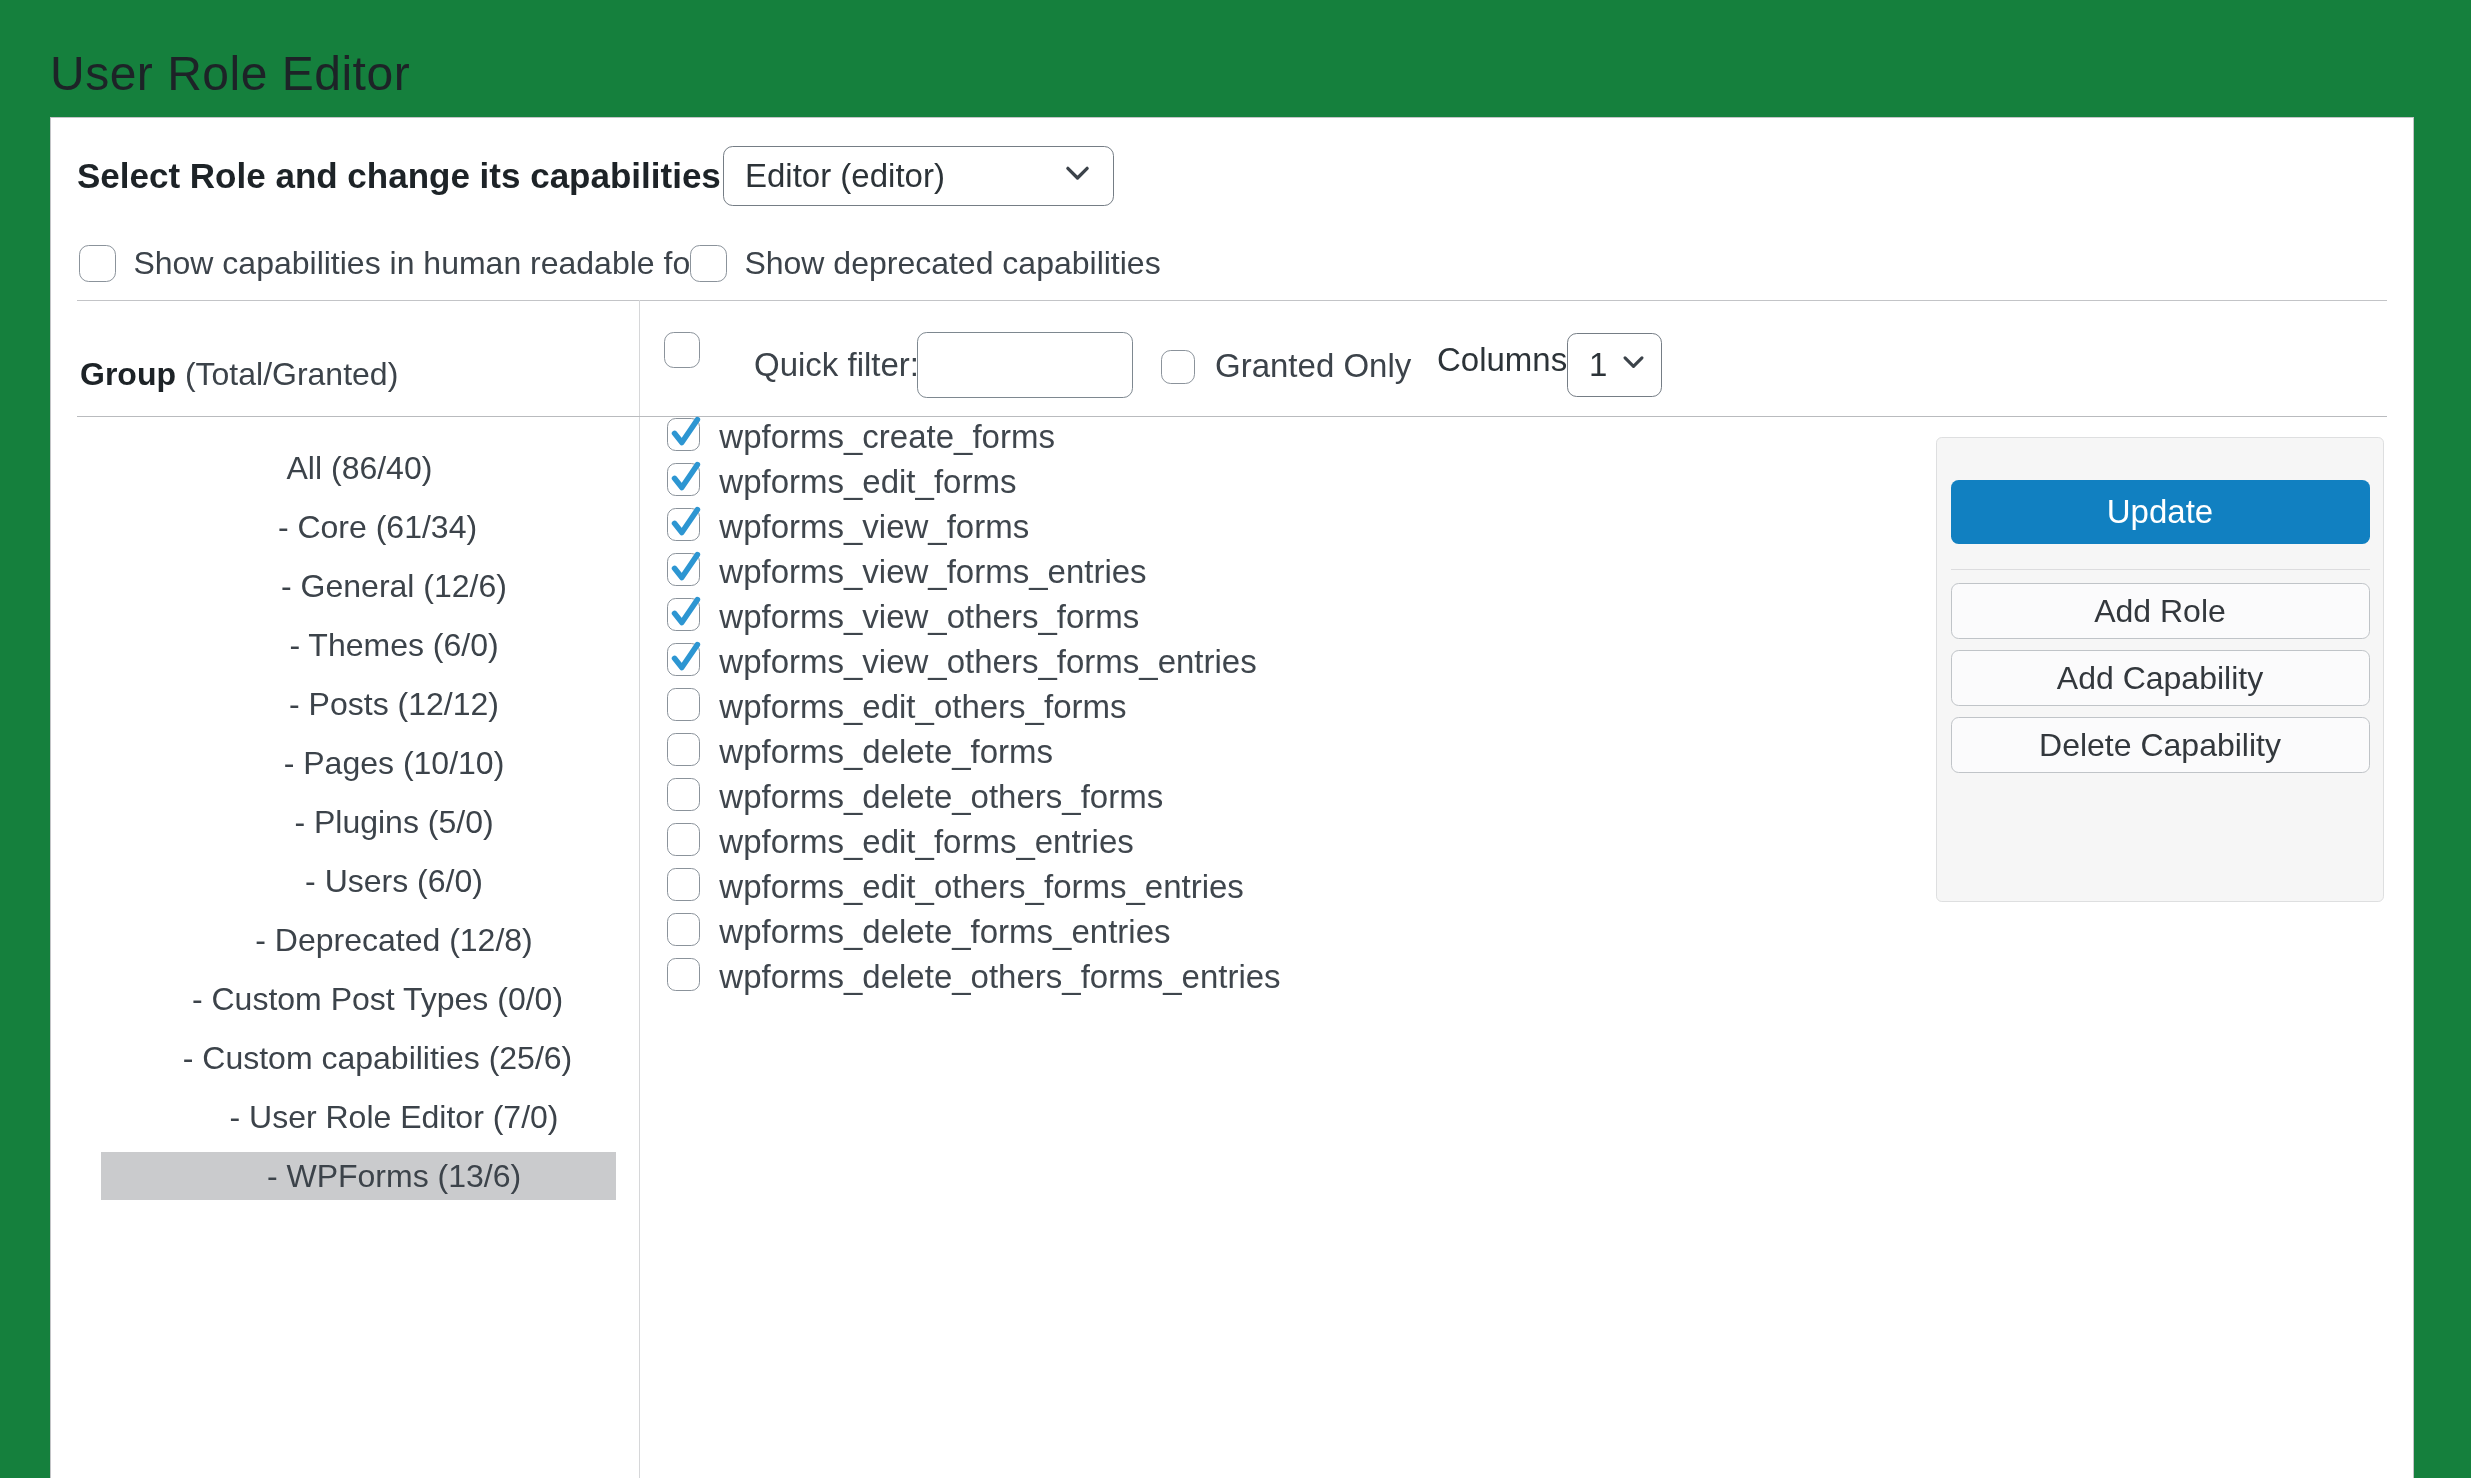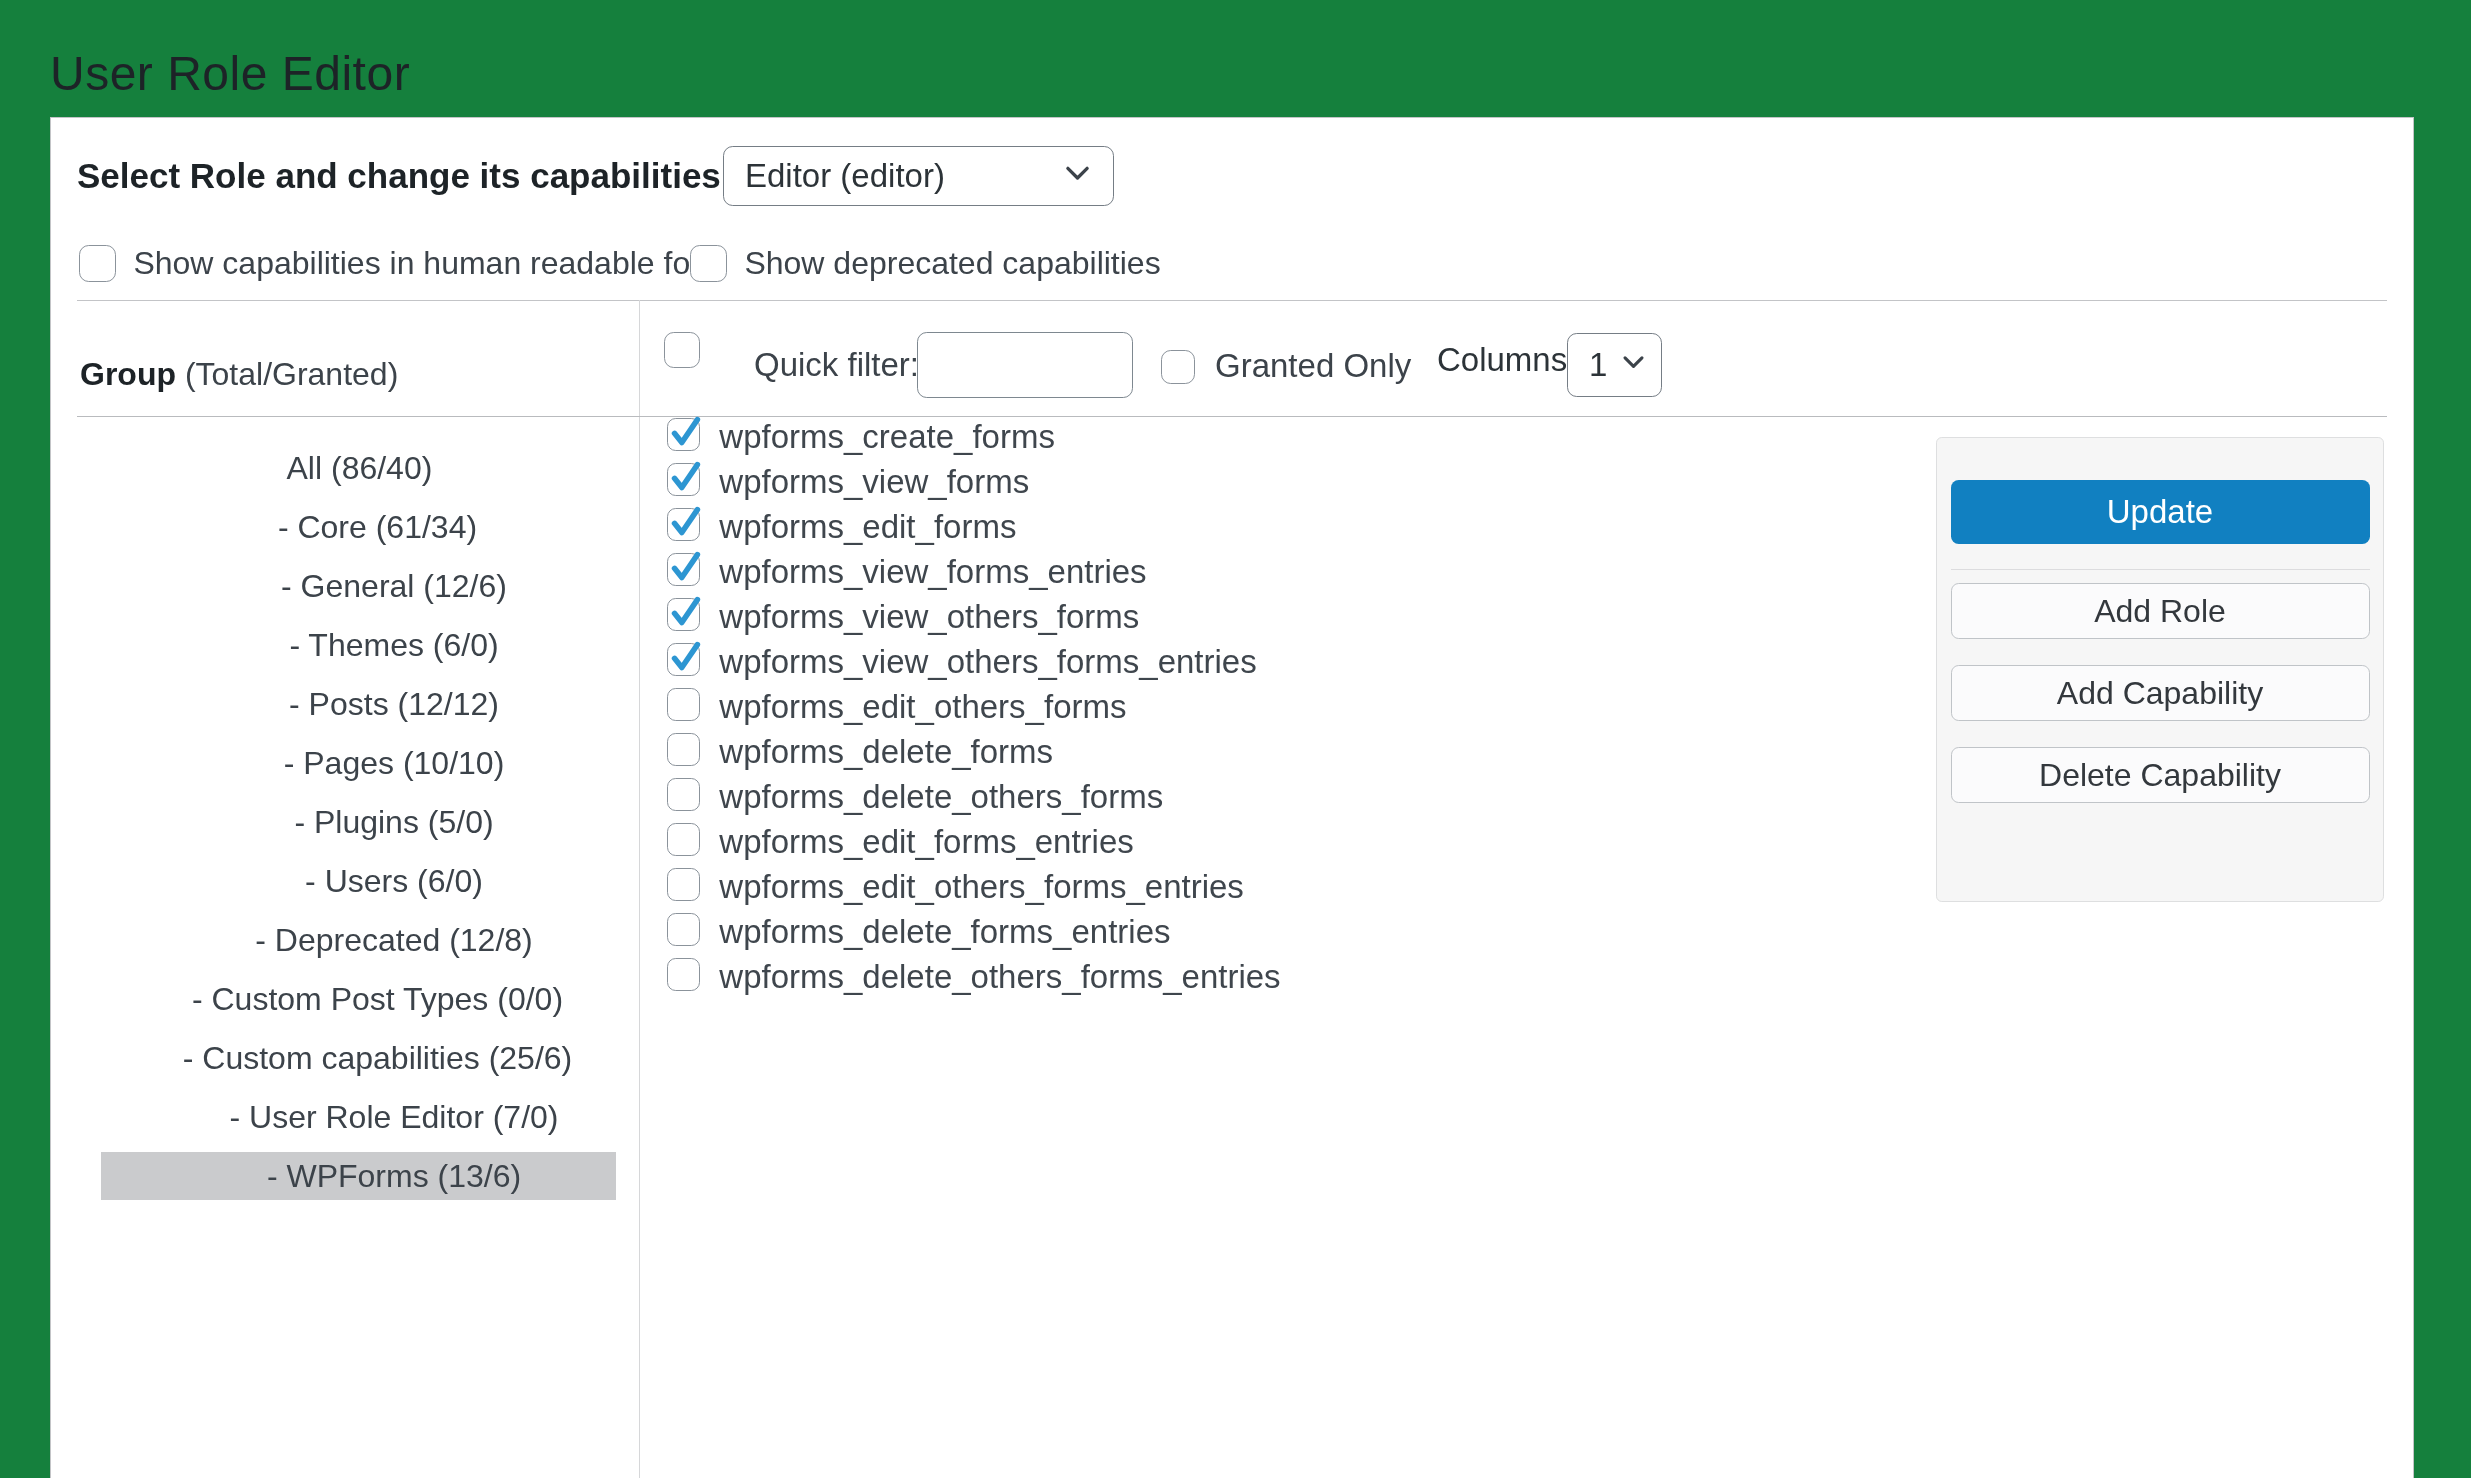--- a/index.html
+++ b/index.html
@@ -56,21 +56,21 @@
   .cap-cb svg { display:none; position:absolute; left:1px; top:-5.8px; overflow:visible; }
   .cap-cb.on svg { display:block; }
   .cap-name { margin-left:19.3px; font-size:33px; color:#3f464d; white-space:nowrap; }
 
   
   .actions { position:absolute; left:1885px; top:319px; width:448px; height:465px; background:#f6f6f6; border:1px solid #dedfe0; border-radius:5.8px; }
   .btn { display:block; width:419px; margin-left:13.5px; text-align:center; font-family:"Liberation Sans",sans-serif; cursor:pointer; }
   .btn-update { position:absolute; top:42px; height:64px; line-height:64px; background:#1180c1; color:#ffffff; font-size:33px; border:none; border-radius:7.7px; }
   .actions .sep { position:absolute; left:13.5px; right:13.5px; top:131px; height:1px; background:#dcdcde; }
   .btn-secondary { height:56px; line-height:52px; background:#fbfbfc; border:1.9px solid #c0c4c8; border-radius:7.7px; color:#33383d; font-size:32px; }
-  .btn-group { position:absolute; left:0; top:145px; display:flex; flex-direction:column; gap:26px; }
+  .btn-group { position:absolute; left:0; top:145px; display:flex; flex-direction:column; gap:11px; }
 </style>
 </head>
 <body>
 
 <div class="screen">
 
   <h1 class="page-title">User Role Editor</h1>
 
   <div class="panel">
 
@@ -149,29 +149,29 @@
             </svg>
           </span>
         <span class="cap-name">wpforms_create_forms</span>
       </label>
       <label class="cap-row">
         <span class="cap-cb on">
             <svg width="33" height="37" viewBox="0 0 36 40">
               <path d="M6 22 L14 32 L31 7" fill="none" stroke="#2d96d2" stroke-width="6" stroke-linecap="round" stroke-linejoin="round"></path>
             </svg>
           </span>
+        <span class="cap-name">wpforms_edit_forms</span>
+      </label>
+      <label class="cap-row">
+        <span class="cap-cb on">
+            <svg width="33" height="37" viewBox="0 0 36 40">
+              <path d="M6 22 L14 32 L31 7" fill="none" stroke="#2d96d2" stroke-width="6" stroke-linecap="round" stroke-linejoin="round"></path>
+            </svg>
+          </span>
         <span class="cap-name">wpforms_view_forms</span>
-      </label>
-      <label class="cap-row">
-        <span class="cap-cb on">
-            <svg width="33" height="37" viewBox="0 0 36 40">
-              <path d="M6 22 L14 32 L31 7" fill="none" stroke="#2d96d2" stroke-width="6" stroke-linecap="round" stroke-linejoin="round"></path>
-            </svg>
-          </span>
-        <span class="cap-name">wpforms_edit_forms</span>
       </label>
       <label class="cap-row">
         <span class="cap-cb on">
             <svg width="33" height="37" viewBox="0 0 36 40">
               <path d="M6 22 L14 32 L31 7" fill="none" stroke="#2d96d2" stroke-width="6" stroke-linecap="round" stroke-linejoin="round"></path>
             </svg>
           </span>
         <span class="cap-name">wpforms_view_forms_entries</span>
       </label>
       <label class="cap-row">

